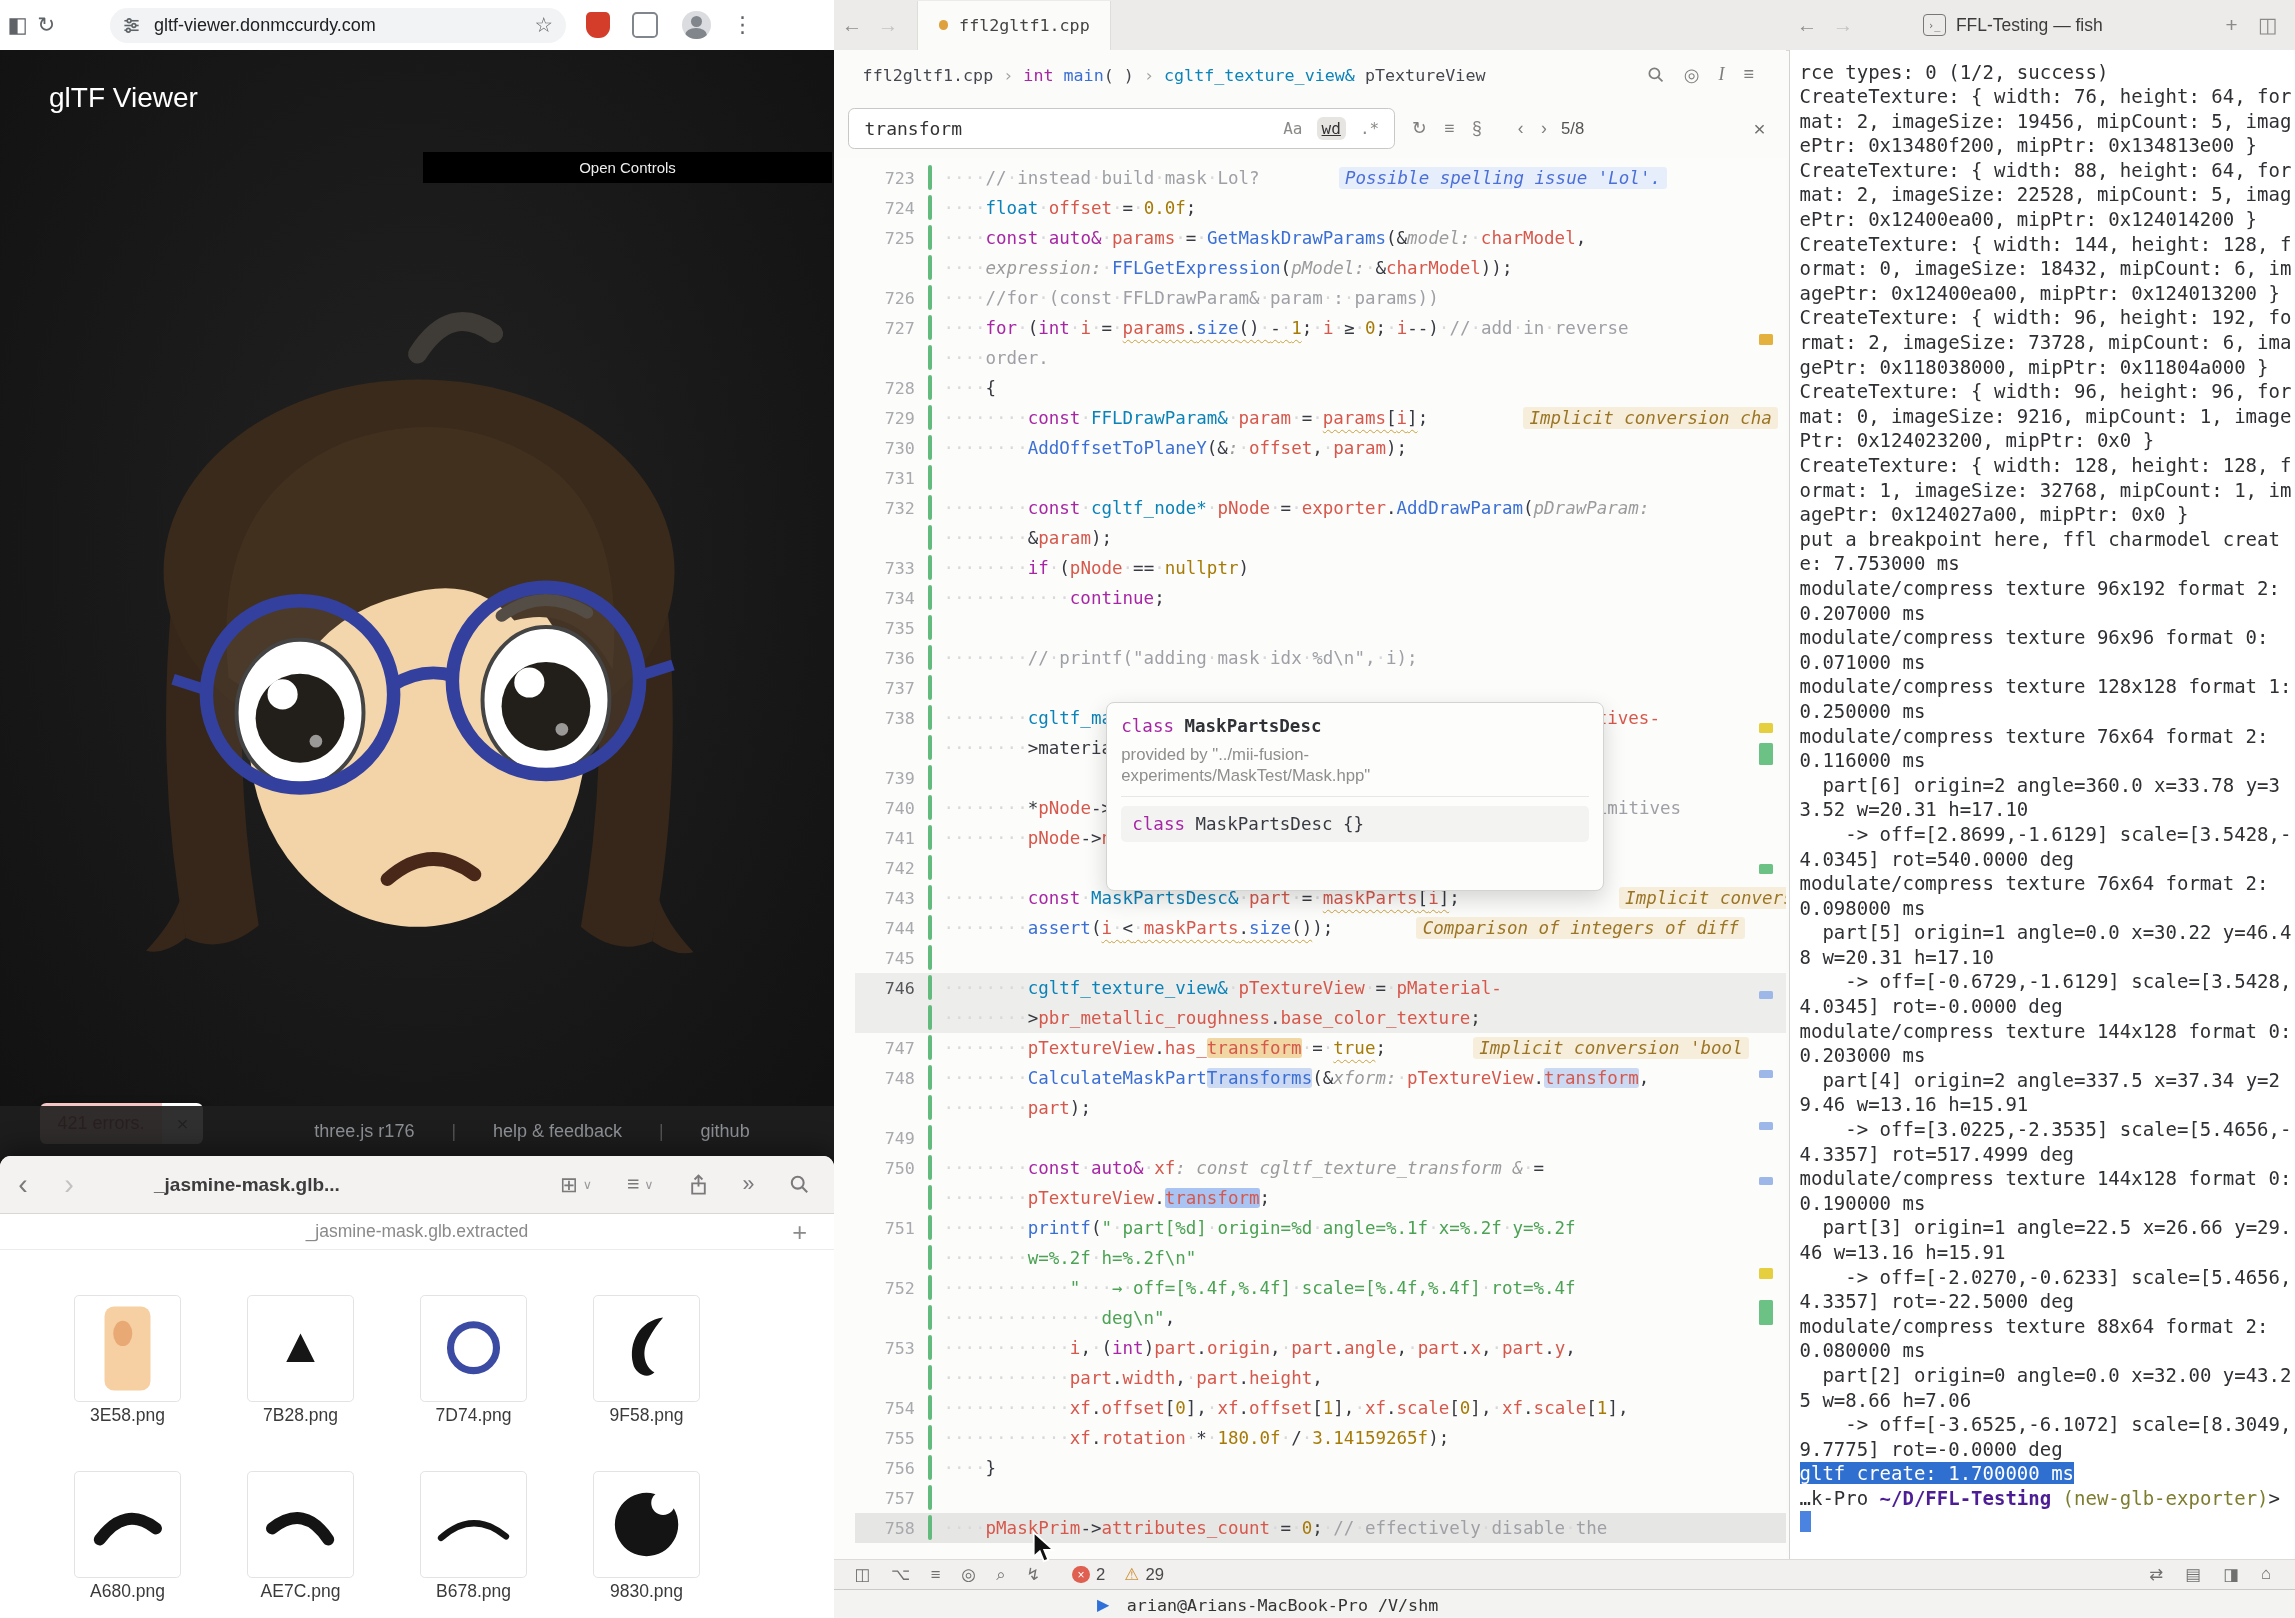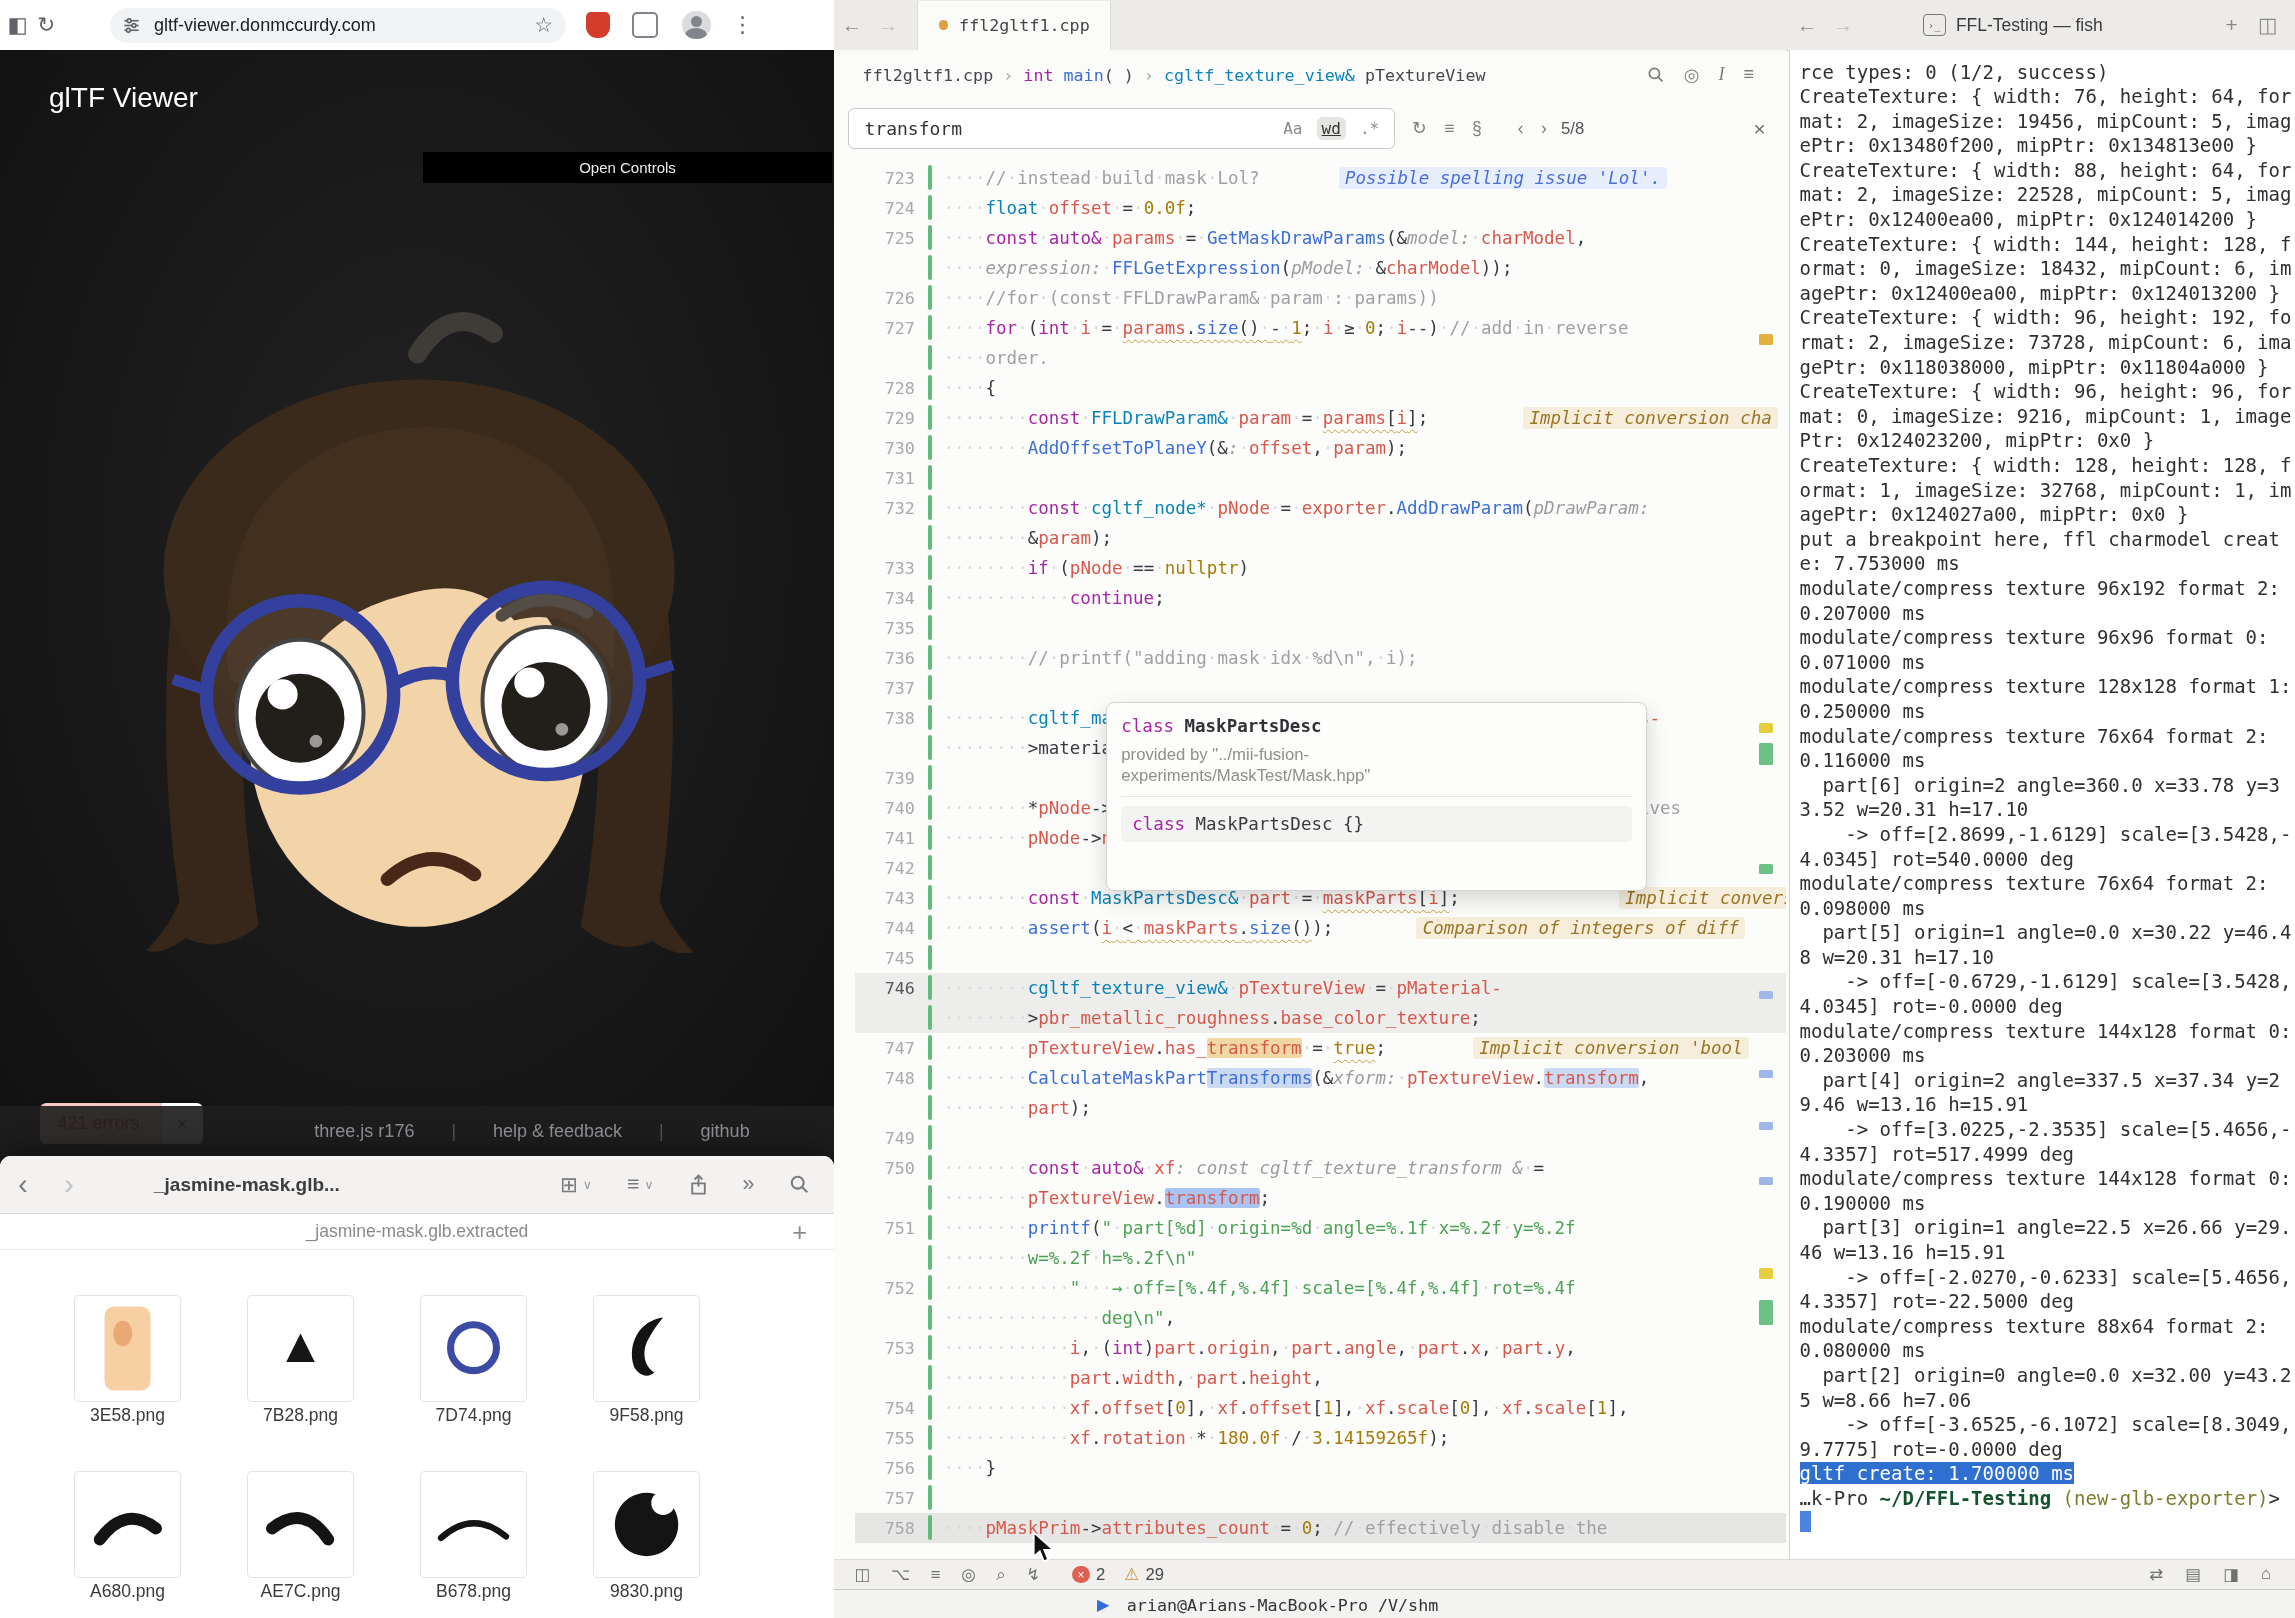--- a/index.html
+++ b/index.html
@@ -114,27 +114,27 @@
 
   #macstrip{position:absolute;left:0;top:1589px;width:1461px;height:29px;background:#f3f3f2;border-top:0.8px solid #c9c9c7;display:flex;align-items:center}
   #macstrip .play{color:#2f6fd9;font-size:16px;margin-left:263px}
   #macstrip .ptxt{font-family:"DejaVu Sans Mono",monospace;font-size:16.7px;color:#333;margin-left:17.5px}
 
   
   #dock{position:absolute;left:955px;top:50px;width:506px;height:1509px;background:#fff;border-left:1.6px solid #d4d2d0;box-sizing:border-box}
   #terminal-output{padding:9.5px 0 0 9.5px}
   .tline{font:19px "DejaVu Sans Mono",monospace;line-height:24.6px;color:#2f3033;white-space:pre-wrap;word-break:break-all;width:43ch}
   .tsel{background:#2f6fd0;color:#fff}
-  .tdir{color:#14532d;font-weight:bold}
+  .tdir{color:#4c1d95;font-weight:bold}
   .tbr{color:#7d7d30}
   #cursorline{height:24.6px;padding-left:9.5px}
   #term-cursor{display:inline-block;width:11px;height:21.4px;background:#4a84e0;vertical-align:middle}
 
   
-  #tooltip{position:absolute;left:1106px;top:702px;width:541px;height:189px;background:#fdfdfc;border:0.8px solid #d3d3d1;border-radius:8px;box-shadow:0 8px 22px rgba(0,0,0,.16);box-sizing:border-box;padding:12.7px 14.3px;display:flex;flex-direction:column}
+  #tooltip{position:absolute;left:1106px;top:702px;width:498px;height:189px;background:#fdfdfc;border:0.8px solid #d3d3d1;border-radius:8px;box-shadow:0 8px 22px rgba(0,0,0,.16);box-sizing:border-box;padding:12.7px 14.3px;display:flex;flex-direction:column}
   #tooltip .tt-title{font:17.5px "DejaVu Sans Mono",monospace}
   #tooltip .tt-title .kw2{color:#a626a4}
   #tooltip .tt-title .nm{color:#2f3136;font-weight:bold}
   #tooltip .tt-desc{margin-top:8px;width:408px;font-size:16.7px;color:#8e8e8c;line-height:21.4px;overflow-wrap:anywhere}
   #tooltip .tt-div{height:0.8px;background:#e7e7e5;margin:9.5px 0}
   #tooltip .tt-code{background:#f3f3f1;border-radius:4.8px;padding:8px 11px;font:17.5px "DejaVu Sans Mono",monospace;color:#383a42}
   #tooltip .tt-code .kw2{color:#a626a4}
 
   #mouse-cursor{position:absolute;left:1031px;top:1531px;z-index:50}
 </style>

